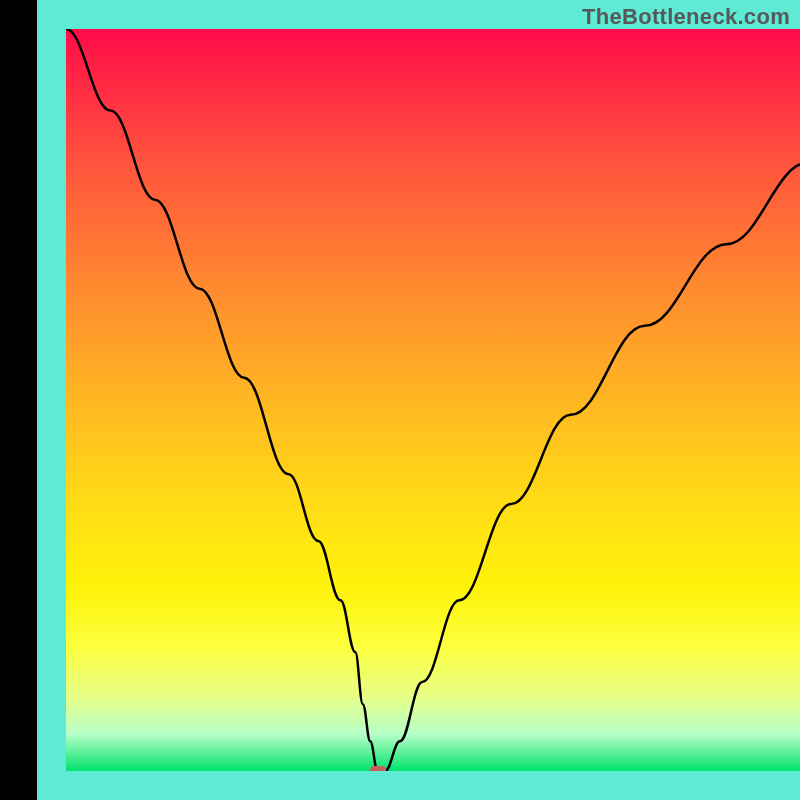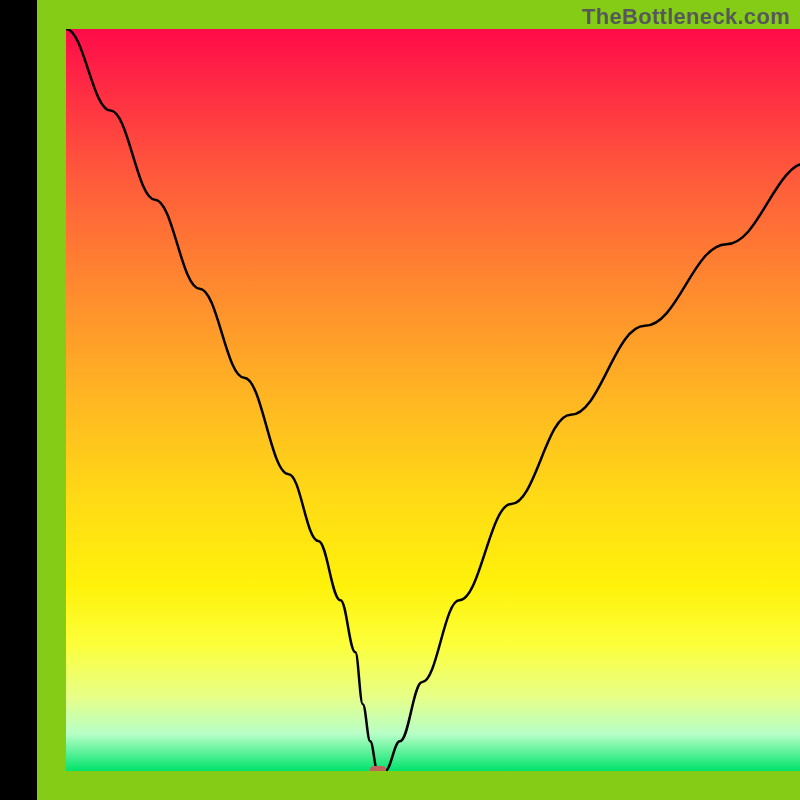--- a/index.html
+++ b/index.html
@@ -7,21 +7,21 @@
     padding: 0;
     width: 800px;
     height: 800px;
     overflow: hidden;
     background: #000;
     font-family: Arial, Helvetica, sans-serif;
   }
   .frame {
     position: absolute;
     inset: 0;
-    background: #84cc16;
+    background: #5eead4;
     margin-left: 37px;
   }
   .plot {
     position: absolute;
     left: 29px;
     top: 29px;
     width: 742px;
     height: 742px;
     overflow: hidden;
   }

